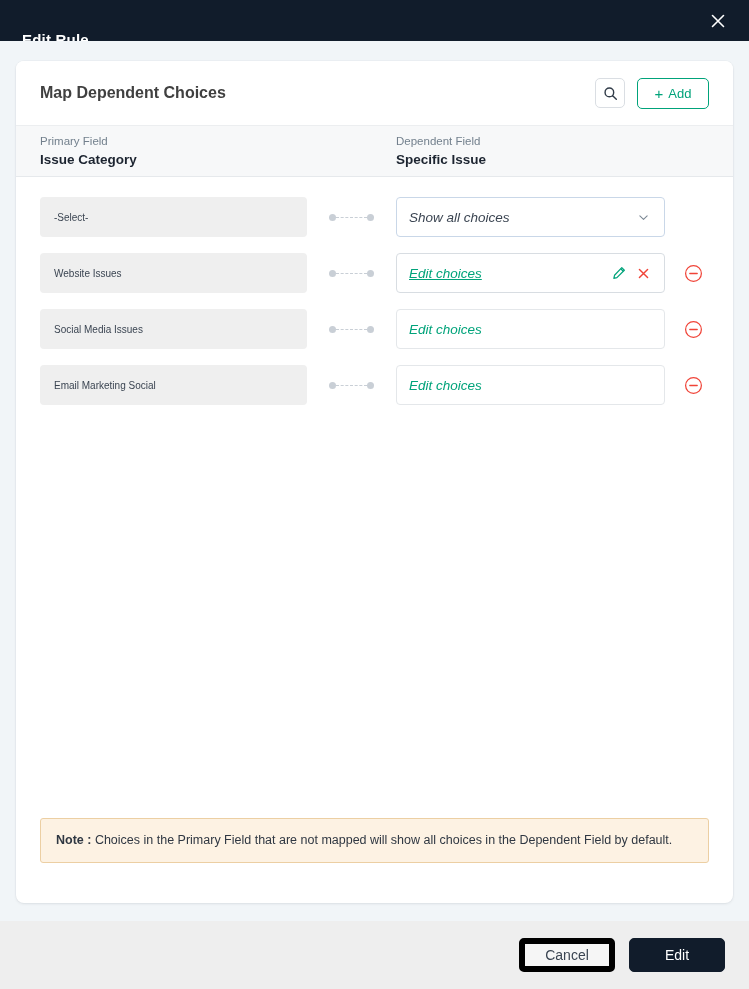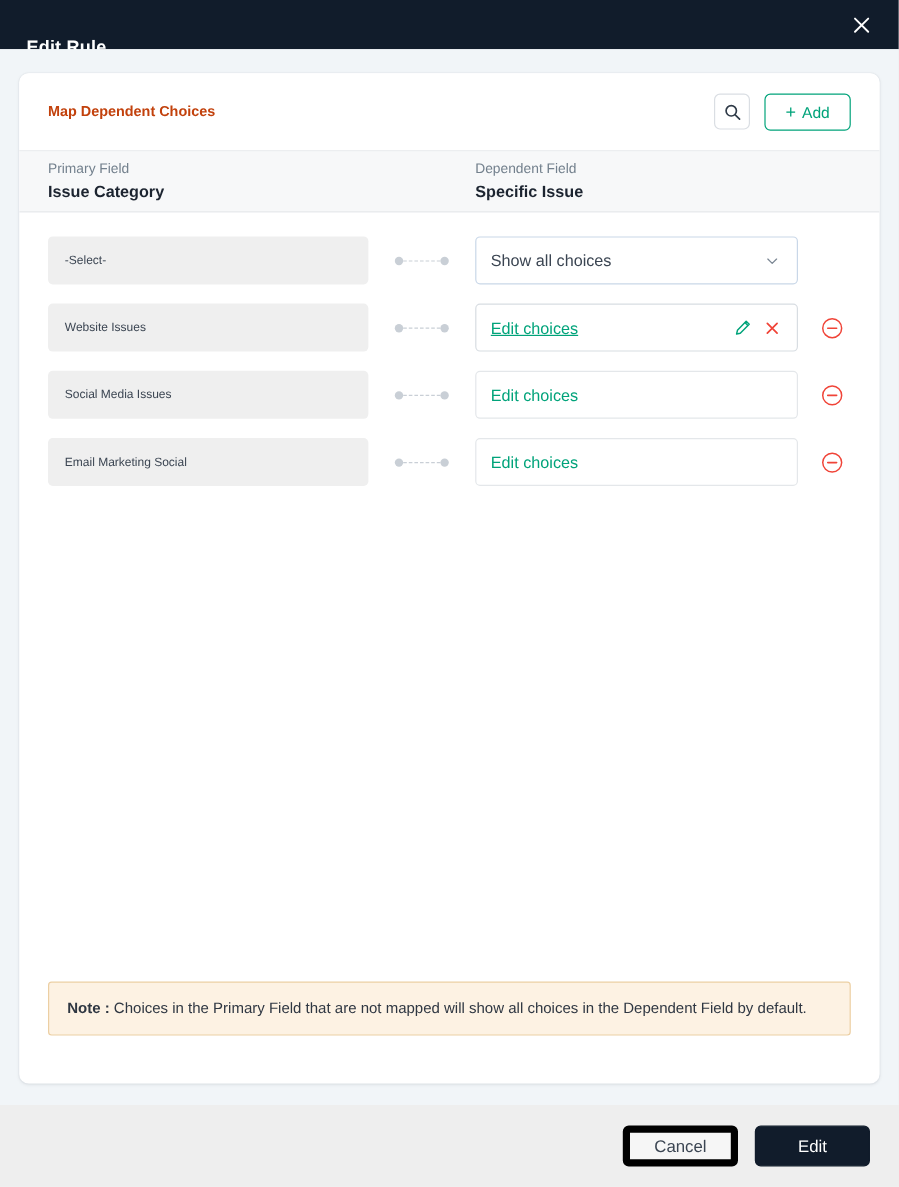--- a/index.html
+++ b/index.html
@@ -69,23 +69,23 @@
   .card-head {
     height: 64px;
     flex: 0 0 64px;
     display: flex;
     align-items: center;
     justify-content: space-between;
     padding: 0 24px 0 24px;
     background: #ffffff;
   }
   .card-title {
-    font-size: 12px;
+    font-size: 16px;
     font-weight: bold;
-    color: #c2410c;
+    color: #404040;
   }
   .head-actions {
     display: flex;
     align-items: center;
     gap: 12px;
   }
   .icon-btn-search {
     width: 30px; height: 30px;
     border: 1px solid #dadee3;
     border-radius: 5px;
@@ -186,20 +186,21 @@
     background: #ffffff;
     border: 1px solid #e4e7ea;
     border-radius: 4px;
     display: flex;
     align-items: center;
     padding: 0 12px;
     font-size: 13.5px;
     color: #3b4552;
     justify-content: space-between;
     position: relative;
+    font-style: italic;
   }
   .dependent-cell.is-select { border-color: #c9d7e8; }
   .dependent-cell.is-active { border-color: #d8dde2; }
 
   .link-edit {
     color: #00a37a;
     font-size: 13.5px;
     cursor: pointer;
   }
   .link-edit.underlined { text-decoration: underline; }

